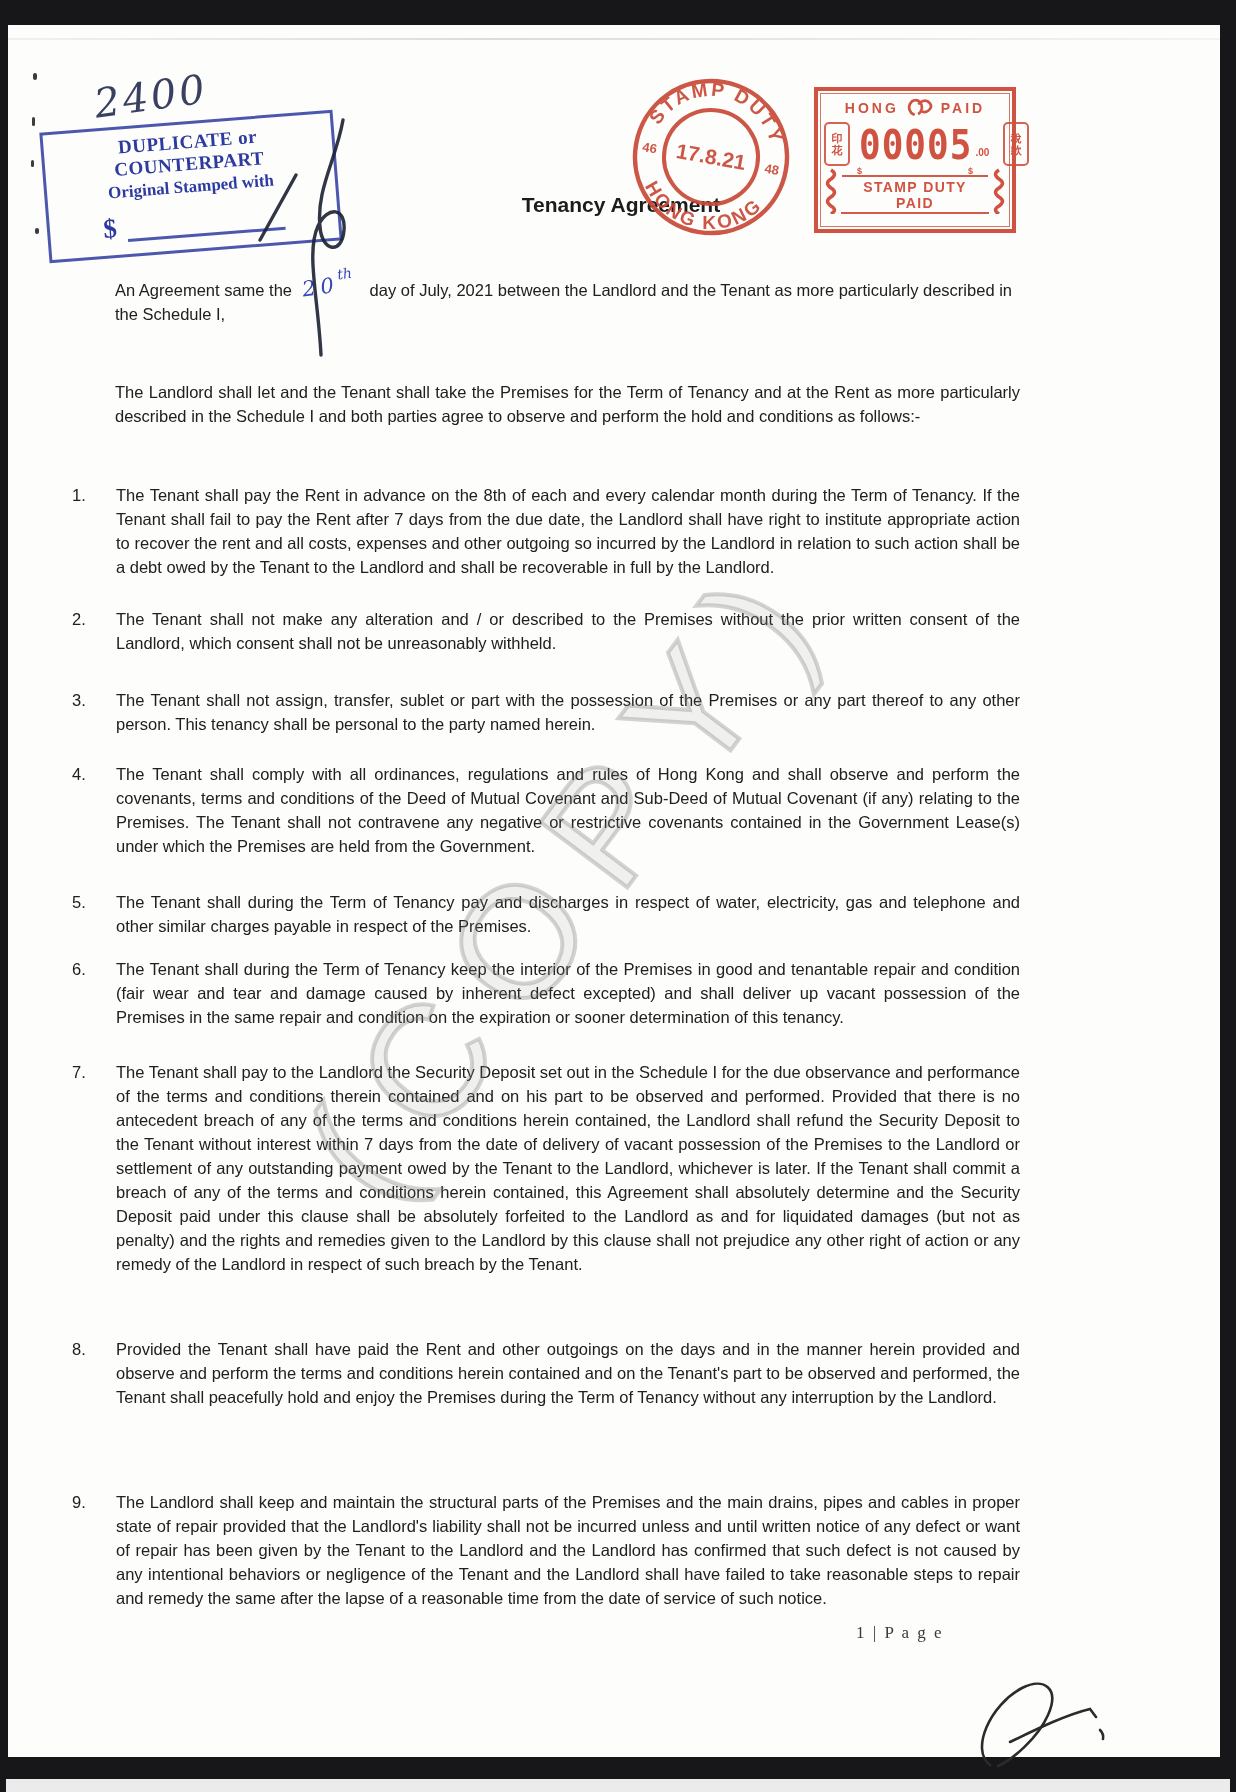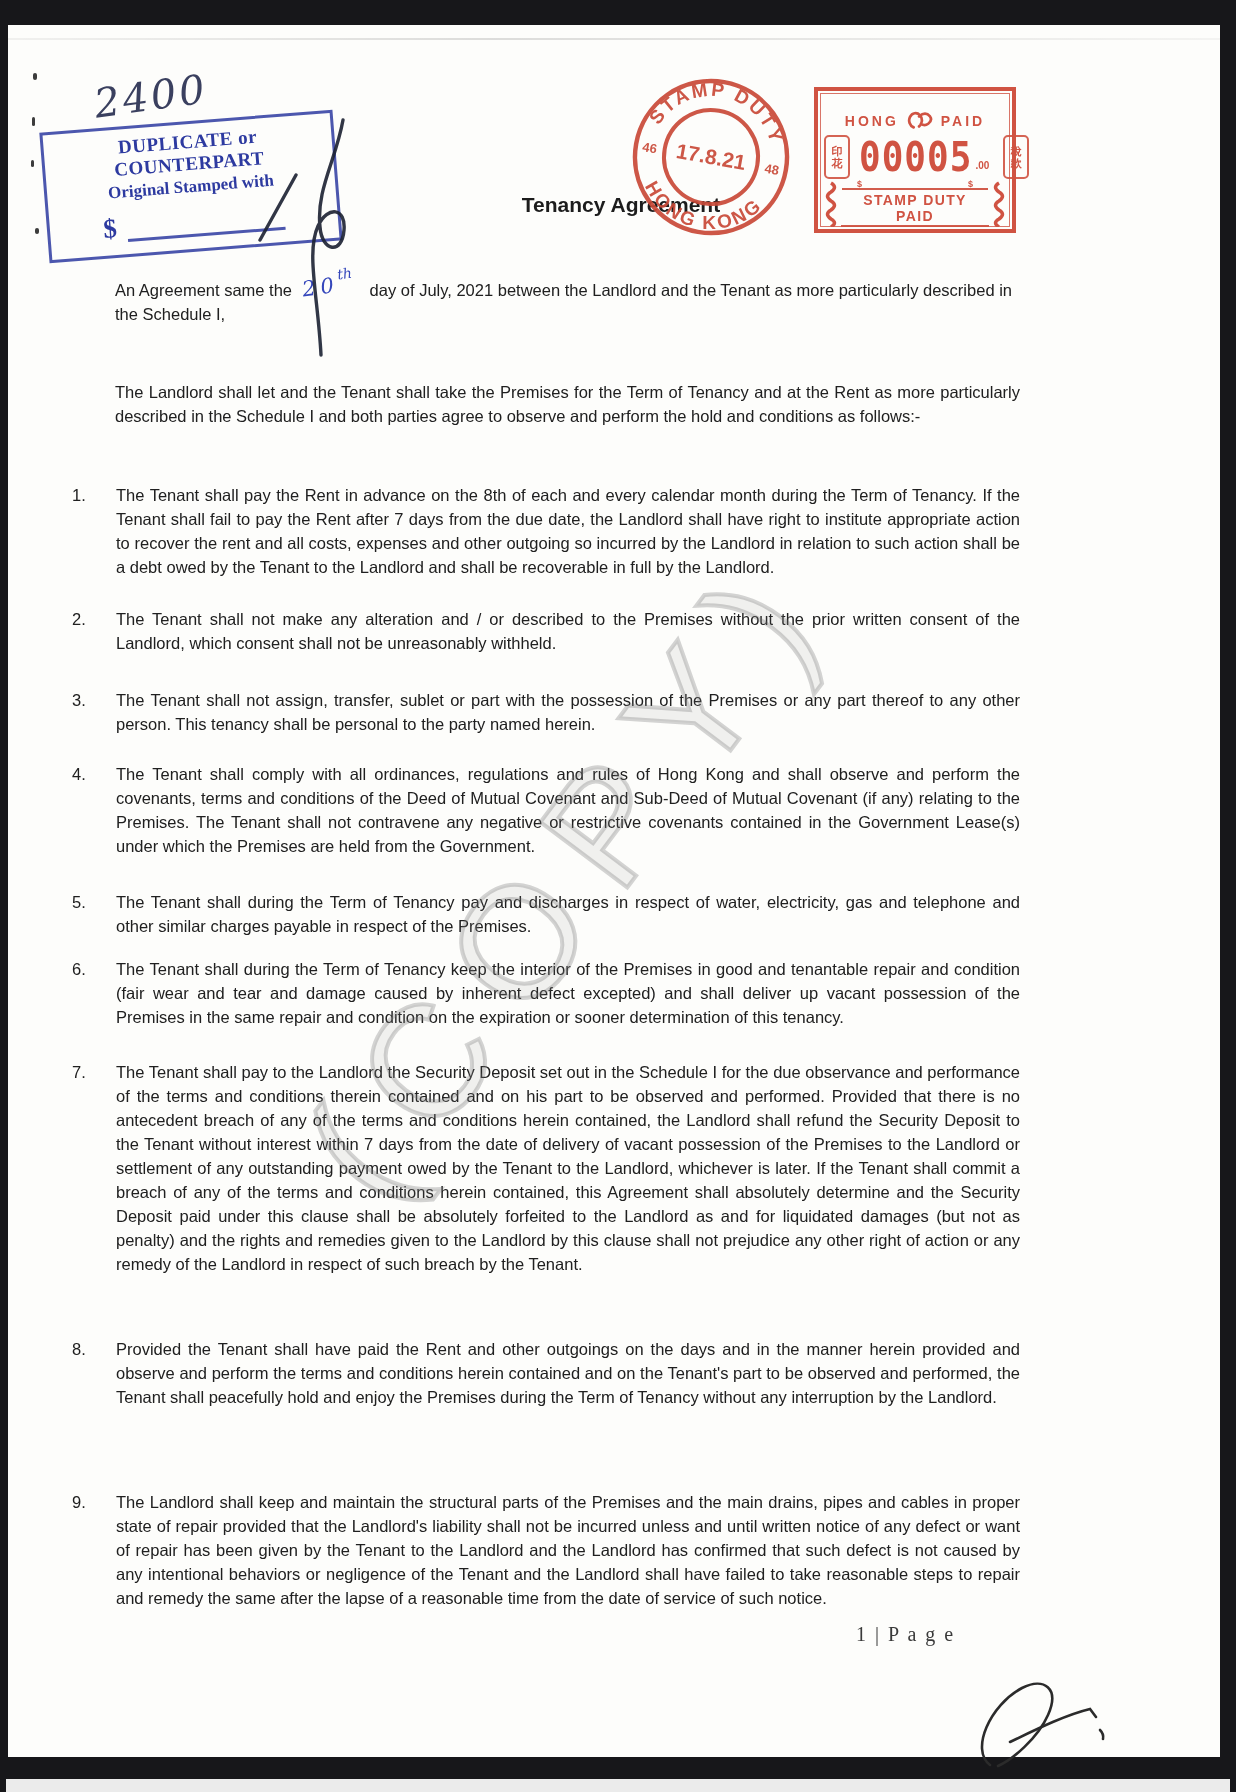--- a/index.html
+++ b/index.html
@@ -61,21 +61,21 @@
   
   .round-stamp{ position:absolute; left:617px; top:46px; width:172px; height:172px; z-index:3; opacity:0.92; }
   .round-stamp text{ font-family:"Liberation Sans", sans-serif; }
 
   
   .frank{ position:absolute; left:806px; top:62px; width:202px; height:146px; z-index:3; color:#ce4a39; opacity:0.95; }
   .frank-border{ position:absolute; inset:0; border:4px solid #ce4a39; }
   .frank-border-inner{ position:absolute; inset:6px; border:1.5px solid rgba(206,74,57,0.8); }
   .frank-content{ position:absolute; inset:8px 10px; display:flex; flex-direction:column; }
   .frank-top{ display:flex; justify-content:center; align-items:center; gap:7px;
-    font-weight:bold; font-size:14px; letter-spacing:3px; margin-top:16px; }
+    font-weight:bold; font-size:14px; letter-spacing:3px; margin-top:3px; }
   .frank-mid{ display:flex; align-items:center; margin-top:4px; }
   .seal{ width:22px; height:40px; border:2.5px solid rgba(206,74,57,0.9); border-radius:5px;
     display:flex; flex-direction:column; align-items:center; justify-content:center;
     font-size:11px; line-height:12px; font-weight:bold; flex:0 0 auto; }
   .amount{ font-family:"DejaVu Sans Mono", monospace; font-size:36px; font-weight:bold;
     letter-spacing:1px; margin-left:9px; transform:scaleY(1.12); }
   .cents{ font-size:10px; font-weight:bold; margin:16px 14px 0 3px; }
   .seal-right{ margin-left:auto; }
   .frank-bottom{ display:flex; align-items:flex-end; margin-top:1px; }
   .banner{ flex:1; margin:0 3px; text-align:center; }
@@ -94,21 +94,21 @@
     margin:0 12px 0 5px; line-height:0;
   }
   .hand-day sup{ font-size:14px; letter-spacing:0; position:relative; top:-4px; }
   .lead{ left:107px; top:355px; width:905px; text-align:justify; }
   .clause{ left:64px; width:948px; display:flex; }
   .cnum{ flex:0 0 44px; }
   .ctext{ flex:1; text-align:justify; }
 
   .pfooter{
     position:absolute; left:848px; top:1598px; z-index:2;
-    font-family:"Liberation Serif", serif; font-size:20px; letter-spacing:2px; color:#3a3a3a;
+    font-family:"Liberation Serif", serif; font-size:17px; letter-spacing:2px; color:#3a3a3a;
   }
   .initial{ position:absolute; left:952px; top:1645px; width:160px; height:104px; z-index:2; }
 </style>
 </head>
 <body>
 
 <div class="paper">
 
   <div class="speck" style="left:25px;top:48px;width:4px;height:7px;"></div>
   <div class="speck" style="left:24px;top:92px;width:3px;height:9px;"></div>

